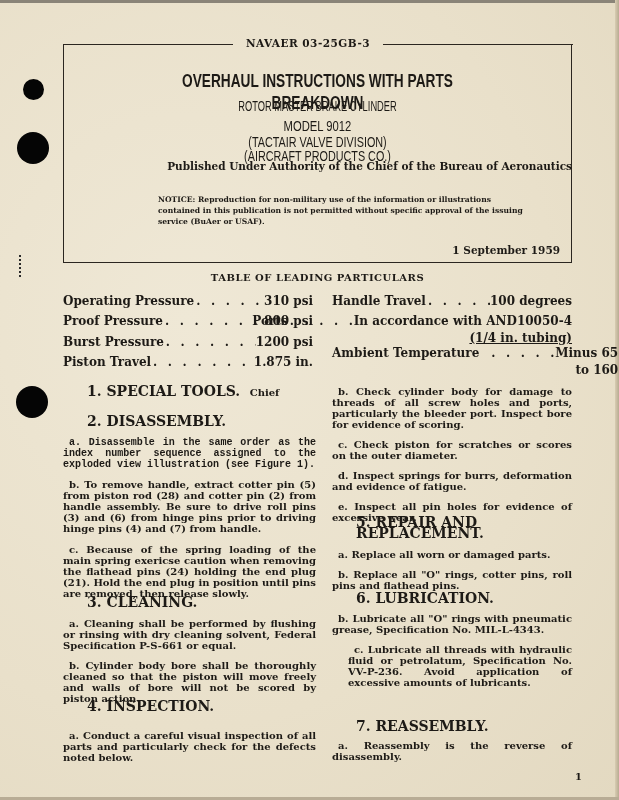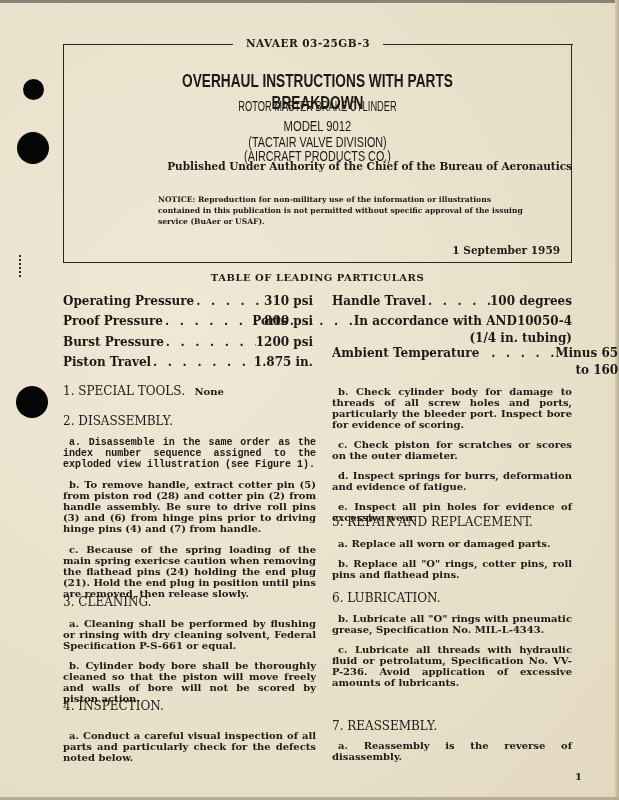--- a/index.html
+++ b/index.html
@@ -34,21 +34,21 @@
   .pub-date { position:absolute; left:440px; top:244px; width:120px; text-align:right; font-size:10.5px; font-weight:bold; }
 
   .tlp-title { position:absolute; left:63px; width:509px; top:272px; text-align:center; font-size:10px; font-weight:bold; letter-spacing:0.5px; }
   .spec-row { position:absolute; font-size:12px; font-weight:bold; display:flex; }
   .spec-row .lbl { white-space:nowrap; }
   .spec-row .dots { flex:1; overflow:hidden; white-space:nowrap; letter-spacing:3.2px; padding:0 2px; }
   .spec-row .val { white-space:nowrap; text-align:right; }
   .spec-row .val2 { display:block; }
 
   .section { position:absolute; font-size:10px; font-weight:bold; line-height:11px; }
-  .heading { font-size:12px; font-weight:normal; }
+  .heading { font-size:14px; font-weight:bold;margin-left:24px; }
   .para { font-size:10px; font-weight:bold; line-height:11px; text-align:justify; text-indent:6px; }
   .page-num { position:absolute; left:575px; top:771px; font-size:10px; font-weight:bold; }
 </style>
 </head>
 <body>
 
 <div class="edge-top"></div>
 <div class="edge-right"></div>
 <div class="edge-bottom"></div>
 
@@ -97,35 +97,35 @@
 <div class="spec-row" style="left:332px;top:294px;width:240px;">
   <span class="lbl">Handle Travel</span>
   <span class="dots">. . . . . . . . . . . . . . .</span>
   <span class="val">100 degrees</span>
 </div>
 <div class="spec-row" style="left:332px;top:314px;width:240px;justify-content:flex-end;">
   <span class="lbl">Ports</span>
   <span class="dots" style="flex:0 0 62px;">. . . . . . . .</span>
   <span class="val" style="flex:1;">
     <span class="val2">In accordance with AND10050-4</span>
-    <span class="val2" style="margin-top:3px;">(1/4 in. tubing)</span>
+    <span class="val2" style="margin-top:3px;text-decoration:underline;">(1/4 in. tubing)</span>
   </span>
 </div>
 <div class="spec-row" style="left:332px;top:346px;width:240px;">
   <span class="lbl">Ambient Temperature</span>
   <span class="dots" style="flex:0 0 62px;padding-left:12px;">. . . . . . .</span>
   <span class="val" style="flex:1;">
     <span class="val2">Minus 65 deg F</span>
     <span class="val2" style="margin-top:3px;">to 160 deg F</span>
   </span>
 </div>
 
 <div class="section" style="left:63px;top:386px;width:260px;">
   <span class="heading">1. SPECIAL TOOLS.</span>
-  <span style="margin-left:6px;">None</span>
+  <span style="margin-left:6px;">Chief</span>
 </div>
 
 <div class="section" style="left:63px;top:416px;width:253px;">
   <div class="heading">2. DISASSEMBLY.</div>
   <p class="para" style="margin:10px 0 0 0;font-family:Liberation Mono, monospace;">a. Disassemble in the same order as the index number sequence assigned to the exploded view illustration (see Figure 1).</p>
   <p class="para" style="margin:9px 0 0 0;">b. To remove handle, extract cotter pin (5) from piston rod (28) and cotter pin (2) from handle assembly. Be sure to drive roll pins (3) and (6) from hinge pins prior to driving hinge pins (4) and (7) from handle.</p>
   <p class="para" style="margin:10px 0 0 0;">c. Because of the spring loading of the main spring exericse caution when removing the flathead pins (24) holding the end plug (21). Hold the end plug in position until pins are removed, then release slowly.</p>
 </div>
 
 <div class="section" style="left:63px;top:597px;width:253px;">
@@ -148,21 +148,21 @@
 
 <div class="section" style="left:332px;top:517px;width:240px;">
   <div class="heading">5. REPAIR AND REPLACEMENT.</div>
   <p class="para" style="margin:10px 0 0 0;">a. Replace all worn or damaged parts.</p>
   <p class="para" style="margin:9px 0 0 0;">b. Replace all "O" rings, cotter pins, roll pins and flathead pins.</p>
 </div>
 
 <div class="section" style="left:332px;top:593px;width:240px;">
   <div class="heading">6. LUBRICATION.</div>
   <p class="para" style="margin:9px 0 0 0;">b. Lubricate all "O" rings with pneumatic grease, Specification No. MIL-L-4343.</p>
-  <p class="para" style="margin:9px 0 0 0;">c. Lubricate all threads with hydraulic fluid or petrolatum, Specification No. VV-P-236. Avoid application of excessive amounts of lubricants.</p>
+  <p class="para" style="margin:9px 0 0 16px;">c. Lubricate all threads with hydraulic fluid or petrolatum, Specification No. VV-P-236. Avoid application of excessive amounts of lubricants.</p>
 </div>
 
 <div class="section" style="left:332px;top:721px;width:240px;">
   <div class="heading">7. REASSEMBLY.</div>
   <p class="para" style="margin:8px 0 0 0;">a. Reassembly is the reverse of disassembly.</p>
 </div>
 
 <div class="page-num">1</div>
 
 </body></html>

